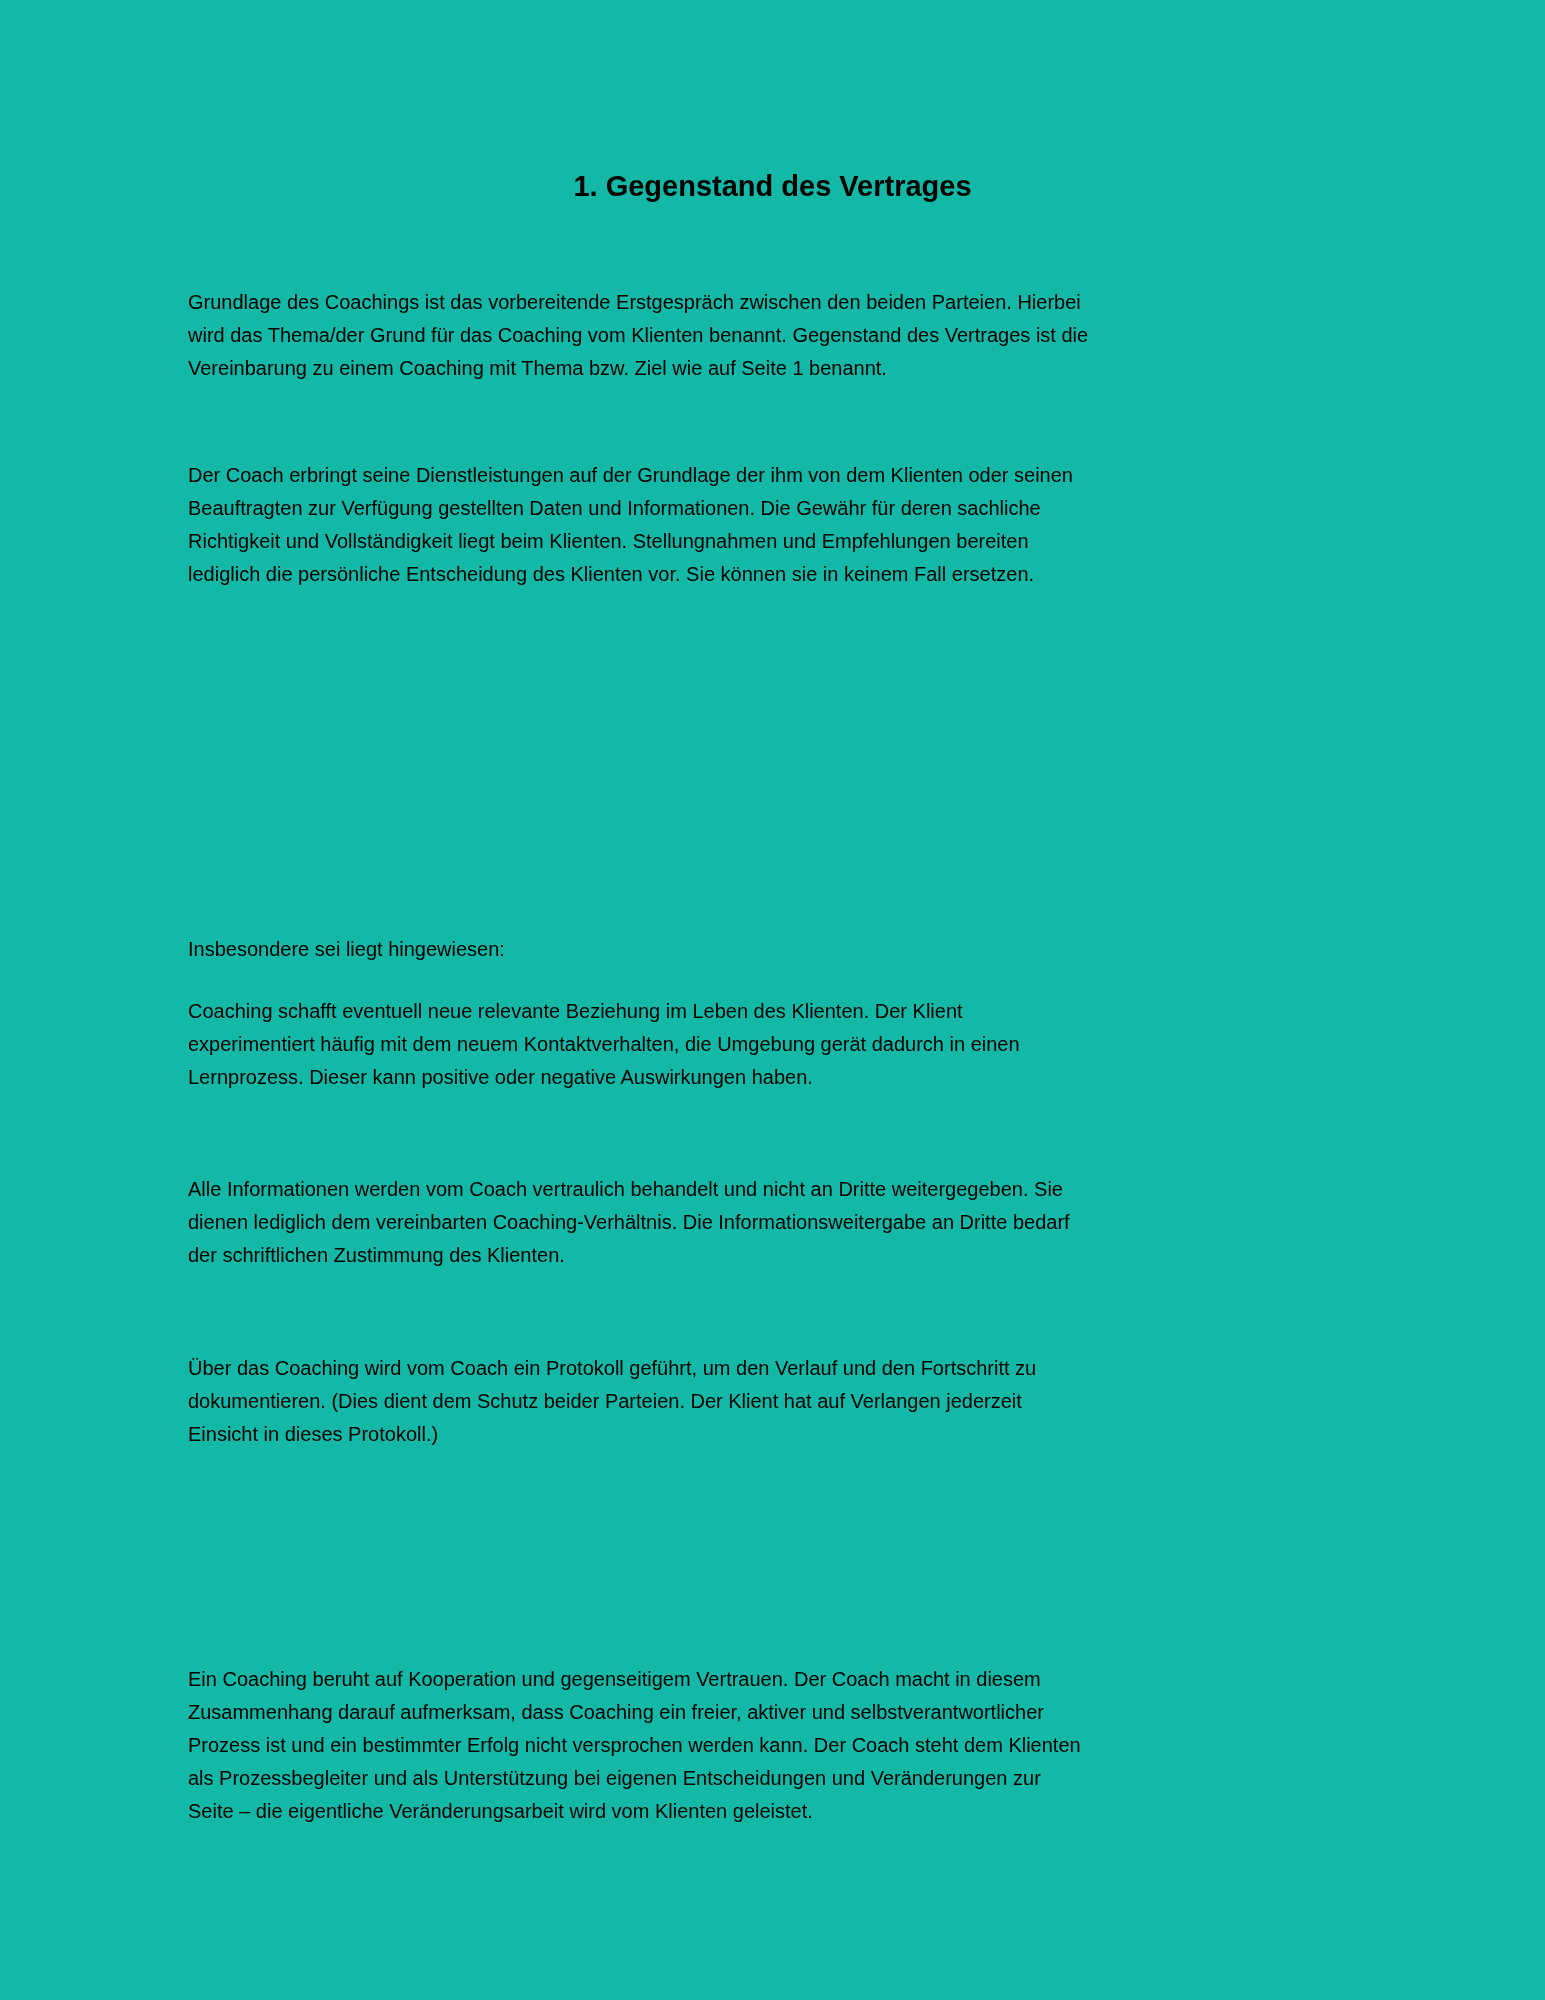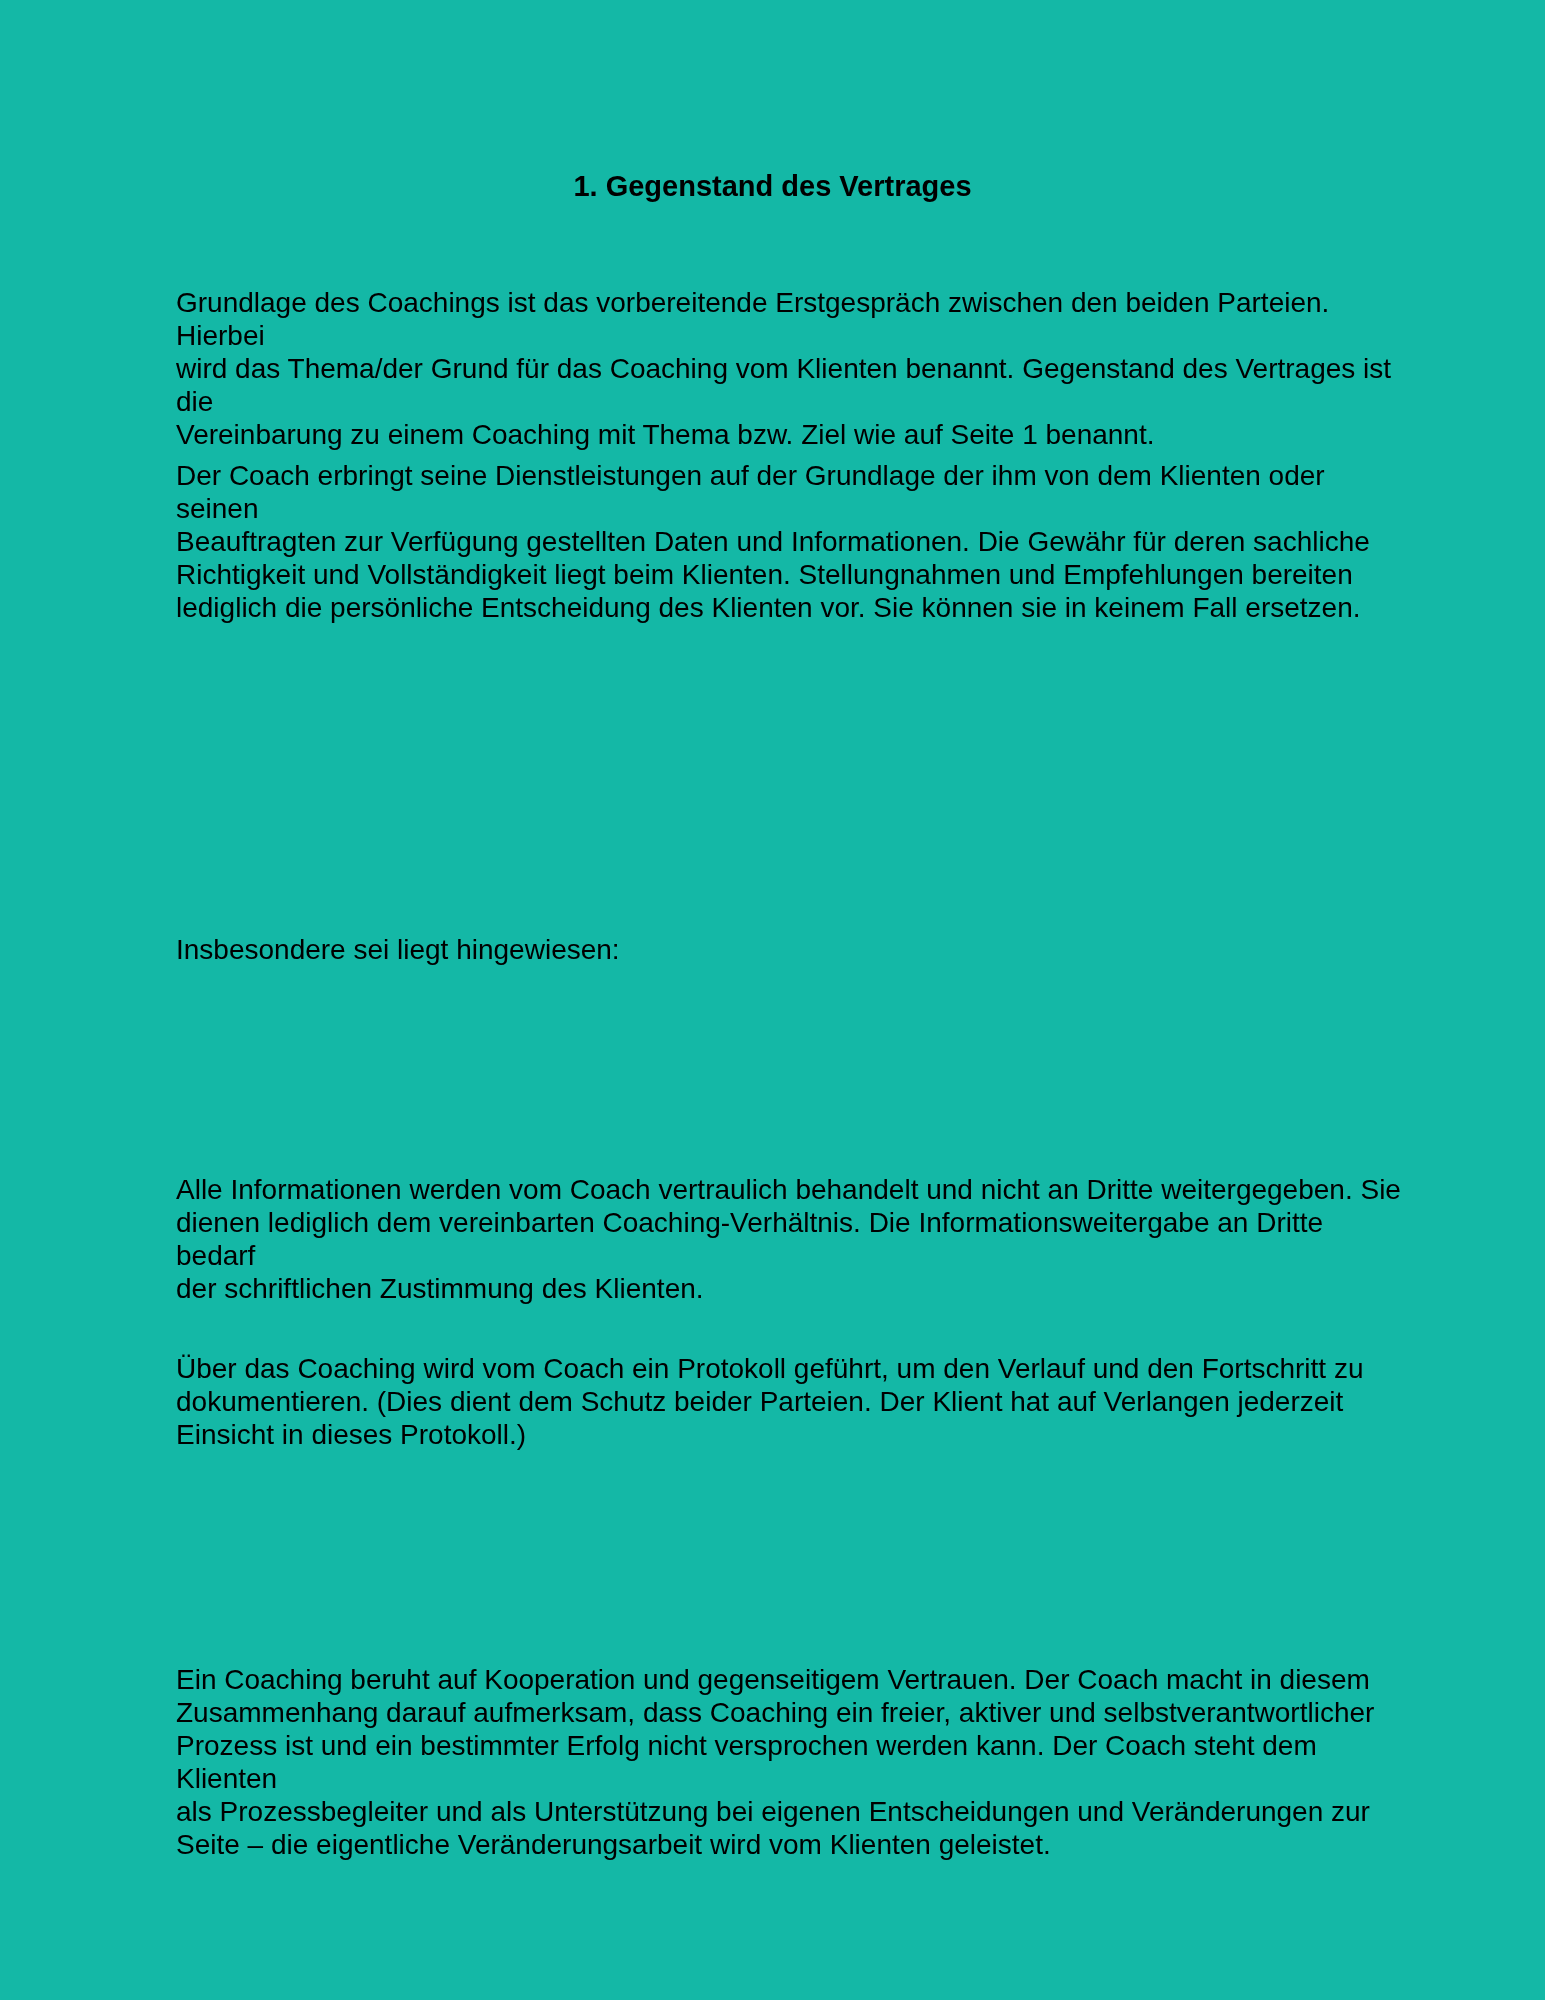--- a/index.html
+++ b/index.html
@@ -17,24 +17,24 @@
     left: 0;
     right: 0;
     text-align: center;
     font-weight: 700;
     font-size: 29px;
     line-height: 40px;
     white-space: pre-line;
   }
   .para {
     position: absolute;
-    left: 176px;
+    left: 188px;
     width: 1230px;
     font-weight: 400;
-    font-size: 28px;
+    font-size: 20px;
     line-height: 33px;
     white-space: pre-line; 
   }
 </style>
 </head>
 <body>
 
 <div class="page" style="background: #14b8a6; color: rgb(0, 0, 0);">
 
   <div class="heading" style="top:166px">1. Gegenstand des Vertrages</div>
@@ -45,20 +45,23 @@
 
   <div class="para" style="top:459px">Der Coach erbringt seine Dienstleistungen auf der Grundlage der ihm von dem Klienten oder seinen
 Beauftragten zur Verfügung gestellten Daten und Informationen. Die Gewähr für deren sachliche
 Richtigkeit und Vollständigkeit liegt beim Klienten. Stellungnahmen und Empfehlungen bereiten
 lediglich die persönliche Entscheidung des Klienten vor. Sie können sie in keinem Fall ersetzen.</div>
 
 
 
   <div class="para" style="top:933px">Insbesondere sei liegt hingewiesen:</div>
 
+  <div class="para" style="top:995px">Coaching schafft eventuell neue relevante Beziehung im Leben des Klienten. Der Klient
+experimentiert häufig mit dem neuem Kontaktverhalten, die Umgebung gerät dadurch in einen
+Lernprozess. Dieser kann positive oder negative Auswirkungen haben.</div>
 
   <div class="para" style="top:1173px">Alle Informationen werden vom Coach vertraulich behandelt und nicht an Dritte weitergegeben. Sie
 dienen lediglich dem vereinbarten Coaching-Verhältnis. Die Informationsweitergabe an Dritte bedarf
 der schriftlichen Zustimmung des Klienten.</div>
 
   <div class="para" style="top:1352px">Über das Coaching wird vom Coach ein Protokoll geführt, um den Verlauf und den Fortschritt zu
 dokumentieren. (Dies dient dem Schutz beider Parteien. Der Klient hat auf Verlangen jederzeit
 Einsicht in dieses Protokoll.)</div>
 
 

